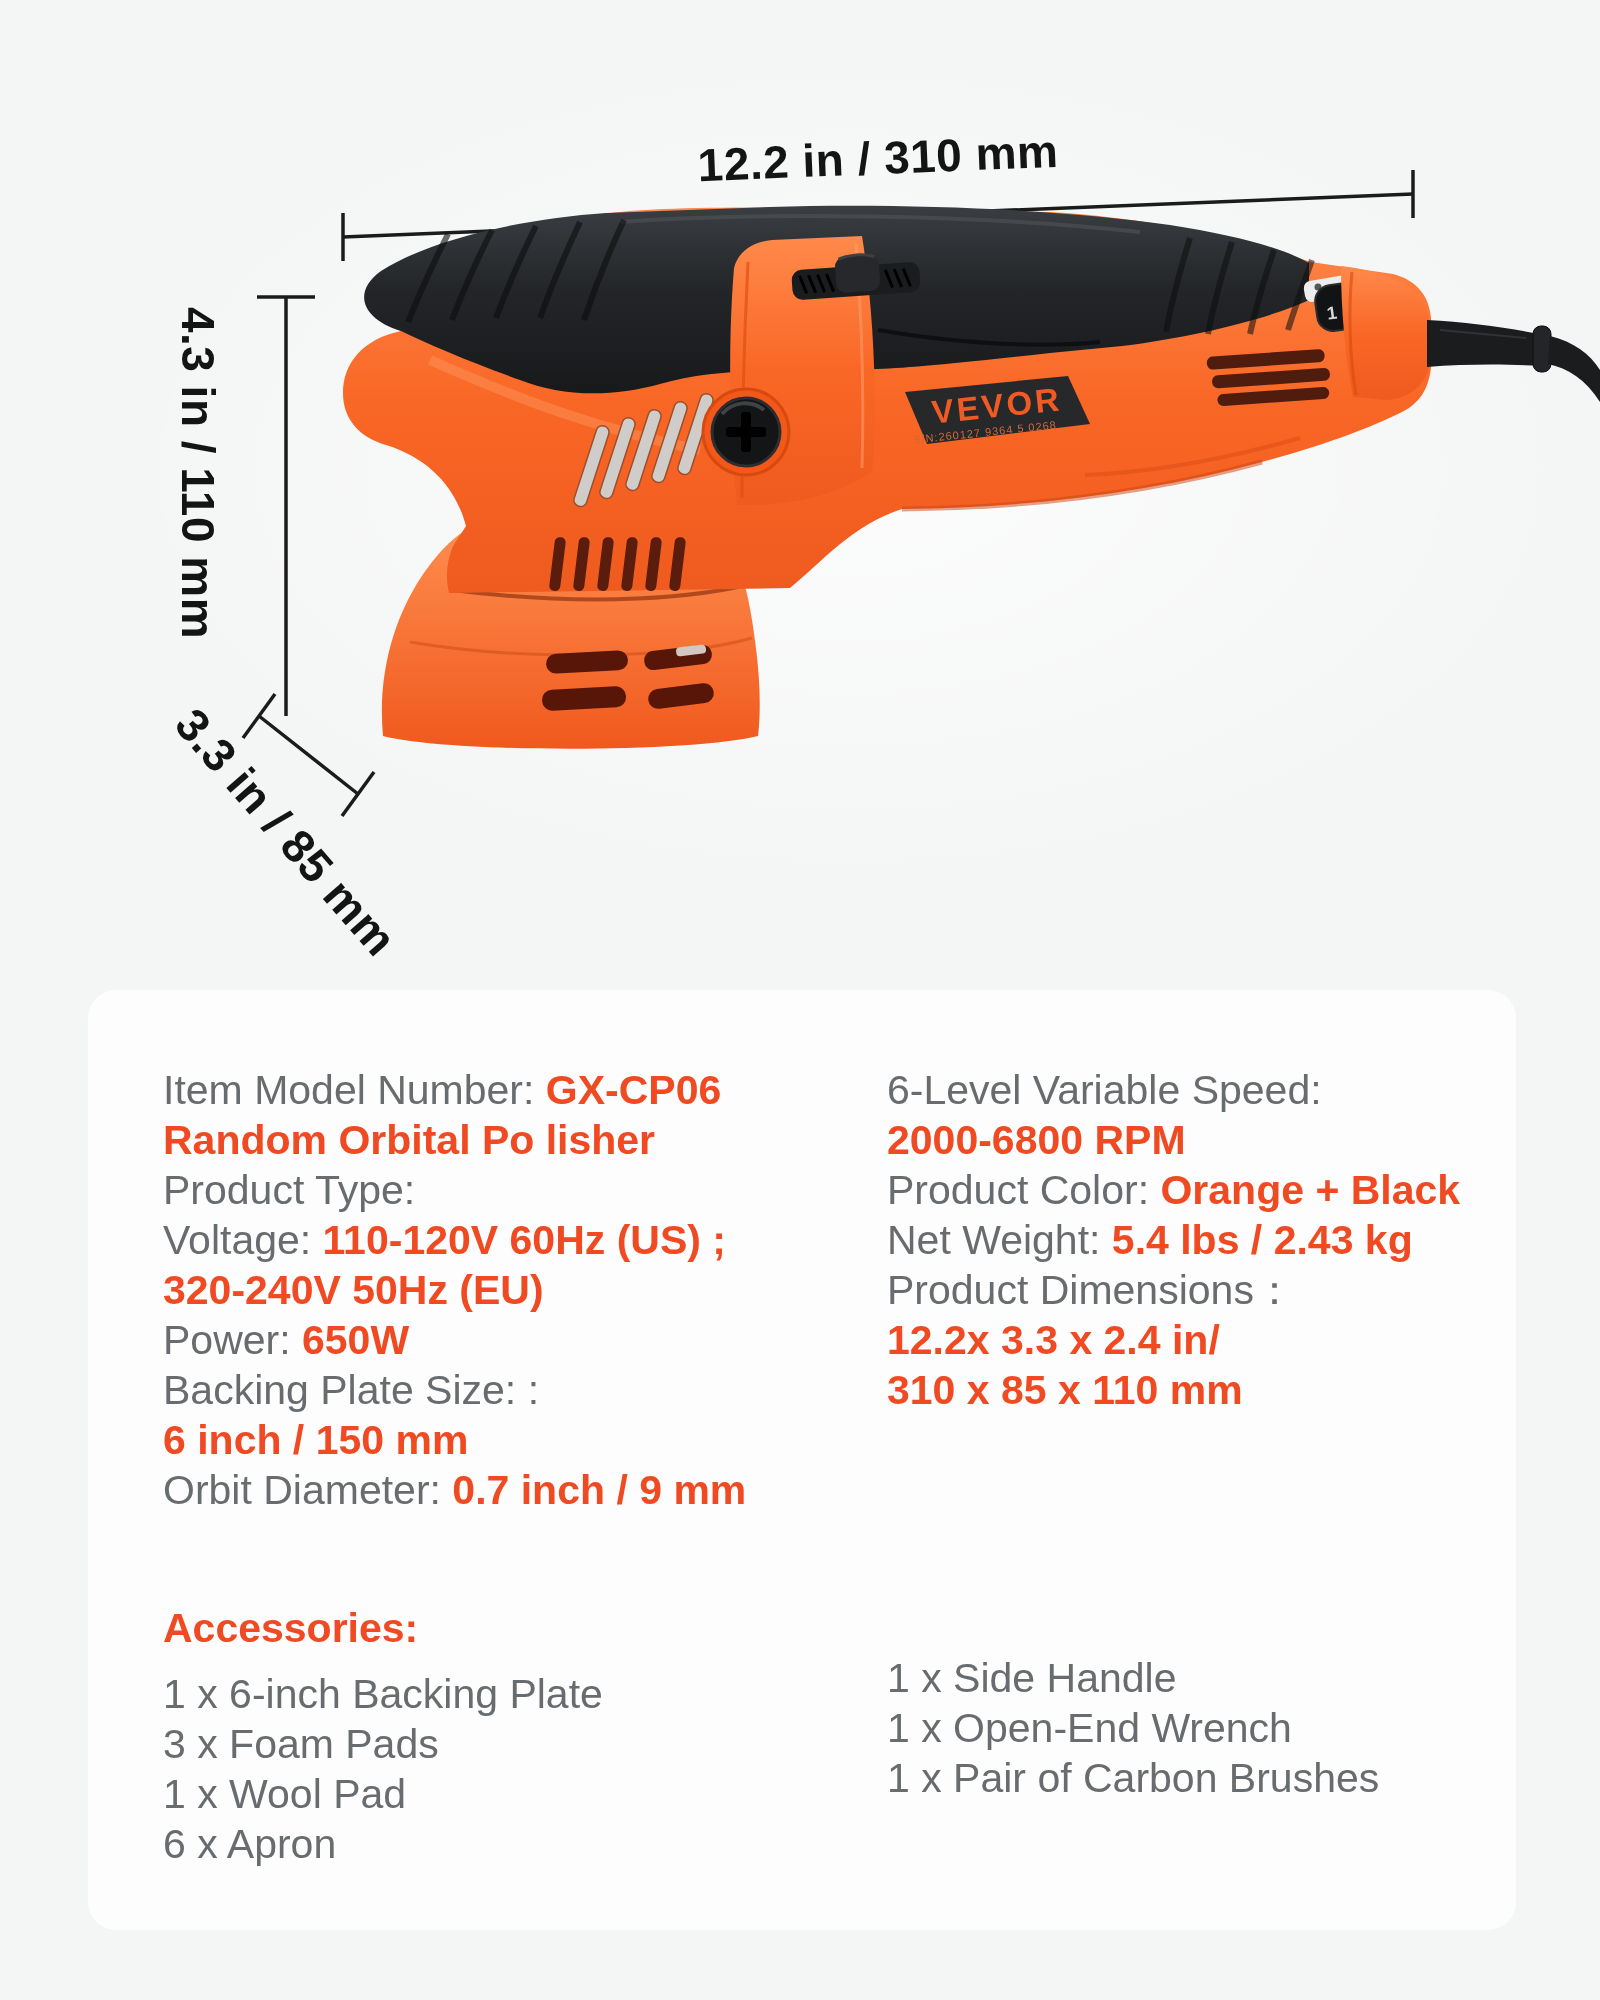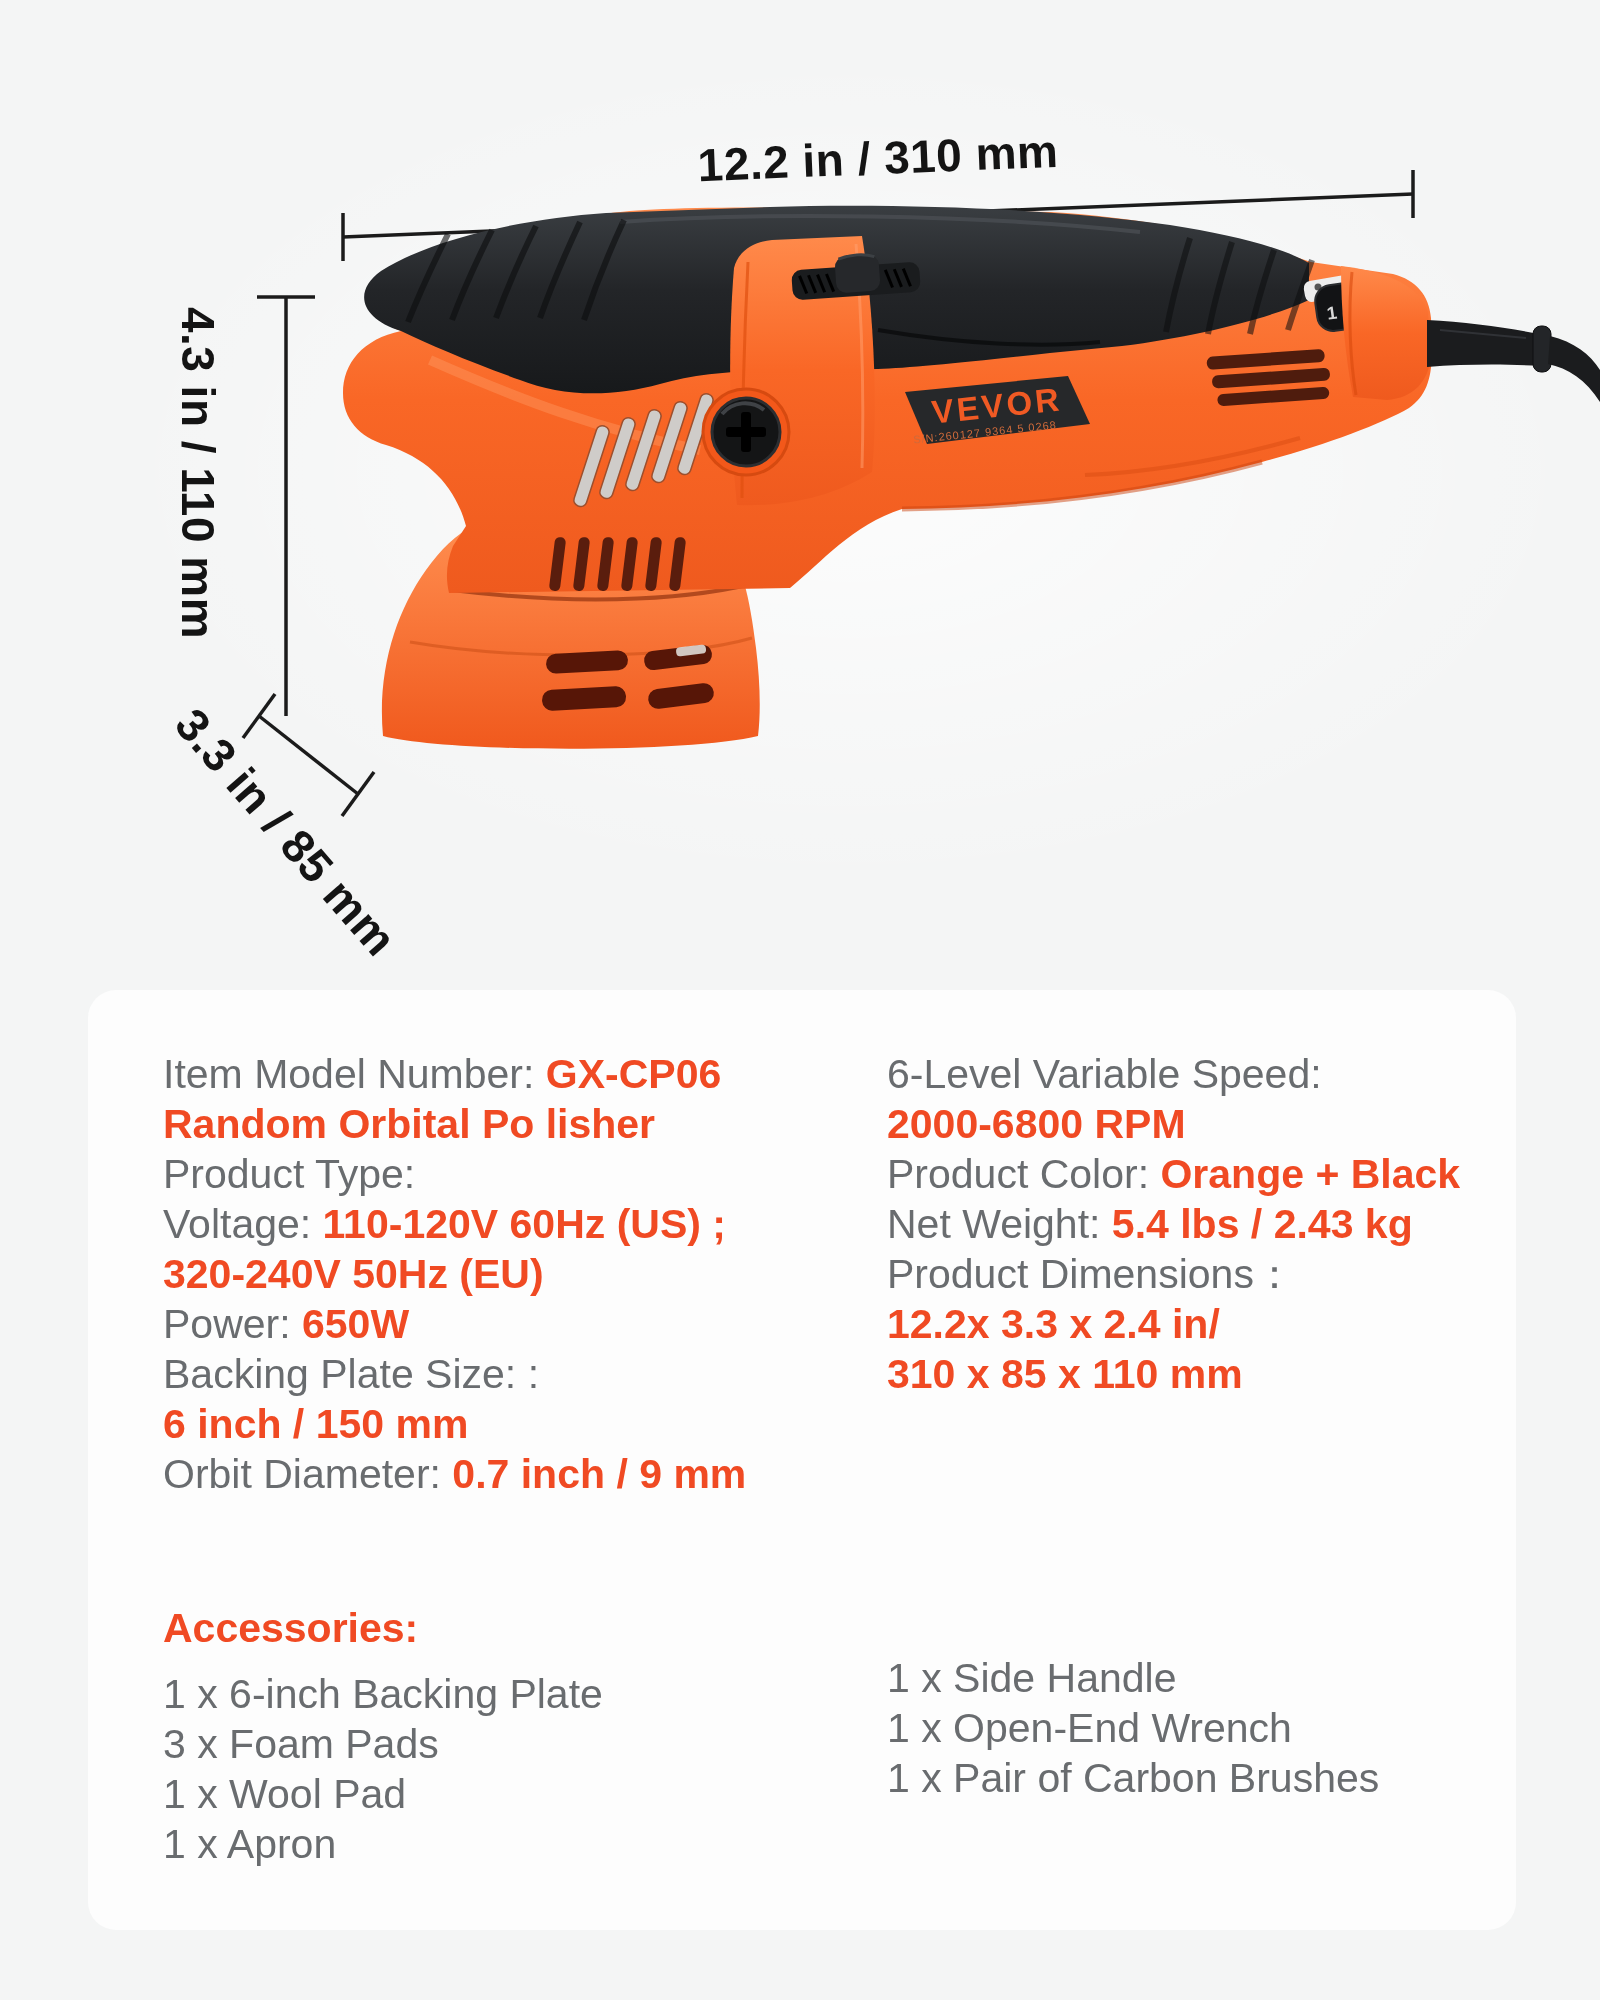--- a/index.html
+++ b/index.html
@@ -15,21 +15,21 @@
     position:absolute;white-space:nowrap;
     font-size:46px;font-weight:600;color:#141414;letter-spacing:.5px;
   }
   .dim-w{left:878px;top:158px;transform:translate(-50%,-50%) rotate(-2.3deg);}
   .dim-h{left:198px;top:473px;transform:translate(-50%,-50%) rotate(90deg);}
   .dim-d{left:286px;top:832px;transform:translate(-50%,-50%) rotate(49deg);}
   .panel{
     position:absolute;left:88px;top:990px;width:1428px;height:940px;
     background:#fdfdfd;border-radius:28px;
   }
-  .col{position:absolute;top:59px;}
+  .col{position:absolute;top:75px;}
   .col-left{left:75px;}
   .col-right{left:799px;}
   .sline{
     margin:0;height:50px;line-height:50px;font-size:41px;white-space:nowrap;
   }
   .sg{color:#696c6f;font-weight:400;}
   .so{color:#f04a23;font-weight:700;}
   .acc-title{position:absolute;left:75px;top:613px;text-align:right;}
   .acc-left{position:absolute;left:75px;top:663px;margin-top:16px;}
   .acc-right{position:absolute;left:799px;top:663px;}
@@ -232,21 +232,21 @@
     <p class="sline"><span class="sg"></span><span class="so">12.2x 3.3 x 2.4 in/</span></p>
     <p class="sline"><span class="sg"></span><span class="so">310 x 85 x 110 mm</span></p>
   </div>
 
   <p class="sline so acc-title">Accessories:</p>
 
   <div class="acc-left">
     <p class="sline acc-item">1 x 6-inch Backing Plate</p>
     <p class="sline acc-item">3 x Foam Pads</p>
     <p class="sline acc-item">1 x Wool Pad</p>
-    <p class="sline acc-item">1 x Apron</p>
+    <p class="sline acc-item">6 x Apron</p>
   </div>
 
   <div class="acc-right">
     <p class="sline acc-item">1 x Side Handle</p>
     <p class="sline acc-item">1 x Open-End Wrench</p>
     <p class="sline acc-item">1 x Pair of Carbon Brushes</p>
   </div>
 </div>
 
 </body></html>

